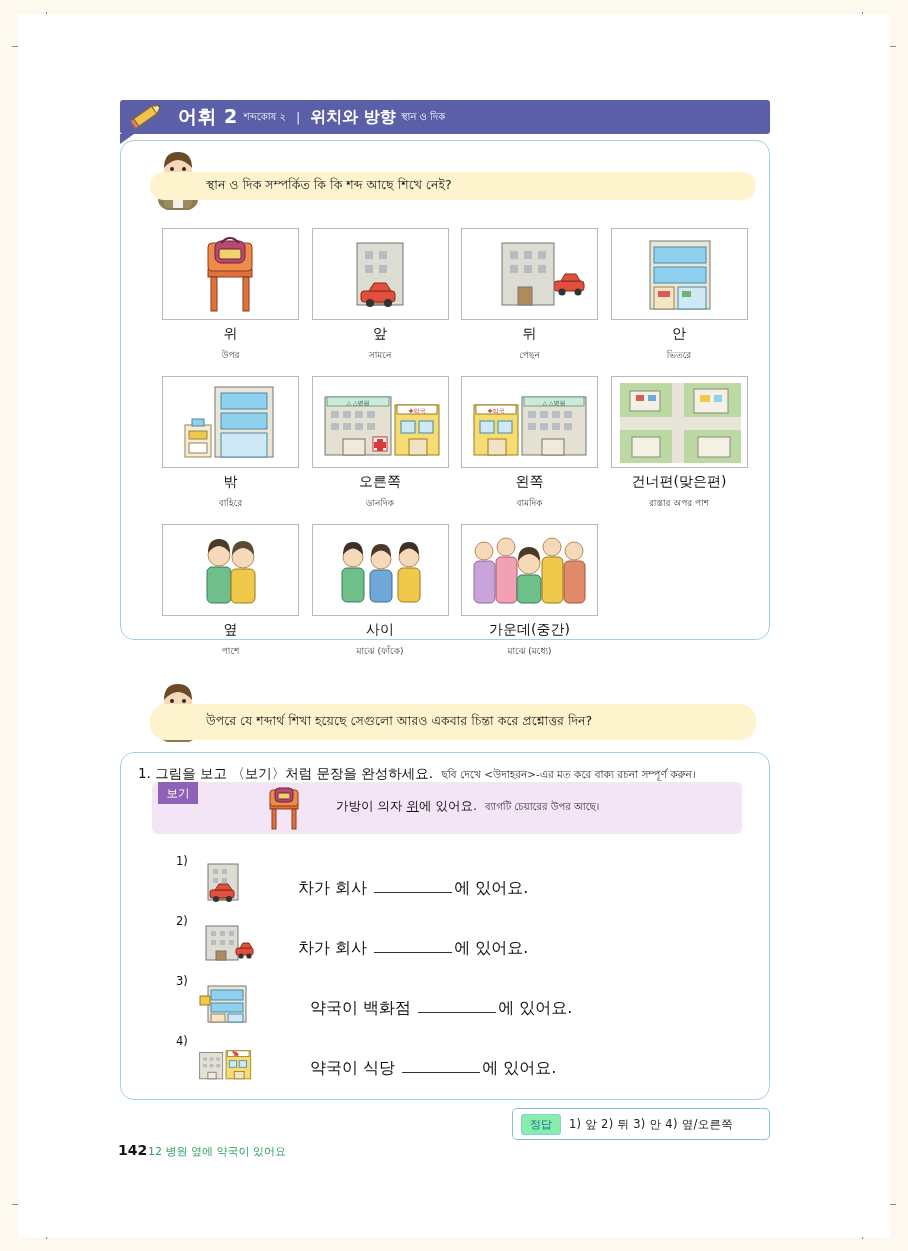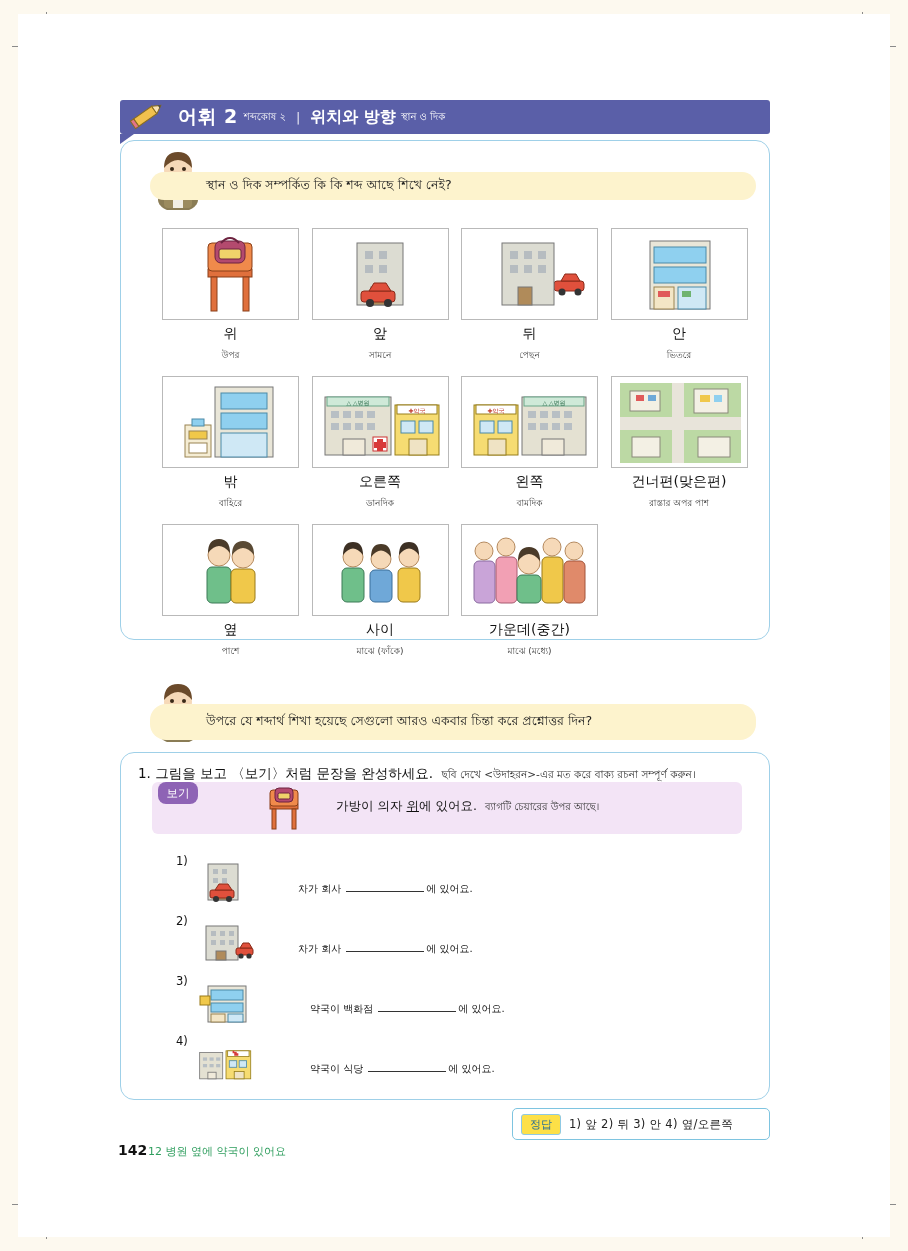--- a/index.html
+++ b/index.html
@@ -74,43 +74,43 @@
   }
   .q1{position:absolute;left:138px;top:765px;font-size:13.5px;color:#111;}
   .q1 .bn{font-size:10.5px;color:#333;margin-left:4px;}
 
   .example-box{
     position:absolute;left:152px;top:782px;width:590px;height:52px;
     background:#f3e4f6;border-radius:6px;
   }
   .boryeogi{
     position:absolute;left:158px;top:782px;width:40px;height:22px;
-    background:#8e63b5;color:#fff;border-radius:8px;
+    background:#8e63b5;color:#fff;border-radius:0;
     font-size:11.5px;display:flex;align-items:center;justify-content:center;
   }
   .example-text{
     position:absolute;left:336px;top:798px;font-size:12.5px;color:#111;
   }
   .example-text u{text-decoration:underline;}
   .example-text .bn{font-size:10px;color:#333;margin-left:4px;}
 
   .item{position:absolute;left:176px;width:560px;height:58px;}
   .item .num{position:absolute;left:0;top:0;font-size:11.5px;color:#111;}
   .item .pic{position:absolute;left:22px;top:8px;width:56px;height:44px;}
-  .item .sent{position:absolute;left:122px;top:24px;font-size:10px;color:#111;}
+  .item .sent{position:absolute;left:122px;top:24px;font-size:16px;color:#111;}
   .blank{display:inline-block;border-bottom:1px solid #333;width:78px;height:13px;margin:0 2px;}
 
   
   .answer-box{
     position:absolute;left:512px;top:1108px;width:256px;height:30px;
     border:1px solid #7ec4e0;border-radius:5px;background:#fff;
     display:flex;align-items:center;
   }
   .answer-tag{
-    width:38px;height:19px;background:#fde047;border:1px solid #8fc9e4;
+    width:38px;height:19px;background:#86efac;border:1px solid #8fc9e4;
     color:#2a6f96;border-radius:3px;font-size:11px;
     display:flex;align-items:center;justify-content:center;margin-left:8px;
   }
   .answer-text{font-size:11.5px;color:#222;margin-left:8px;letter-spacing:.3px;}
 
   
   .pg{position:absolute;left:118px;top:1142px;font-size:14px;font-weight:bold;color:#111;}
   .foot{position:absolute;left:148px;top:1144px;font-size:11px;color:#2f9e5e;}
 </style>
 </head>

